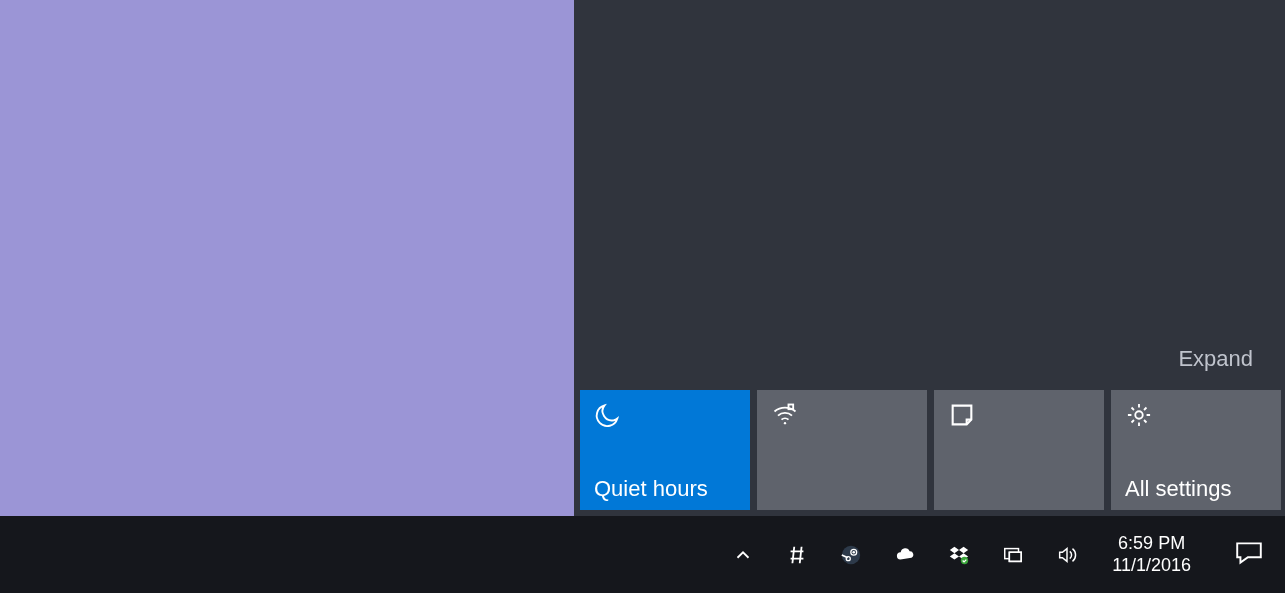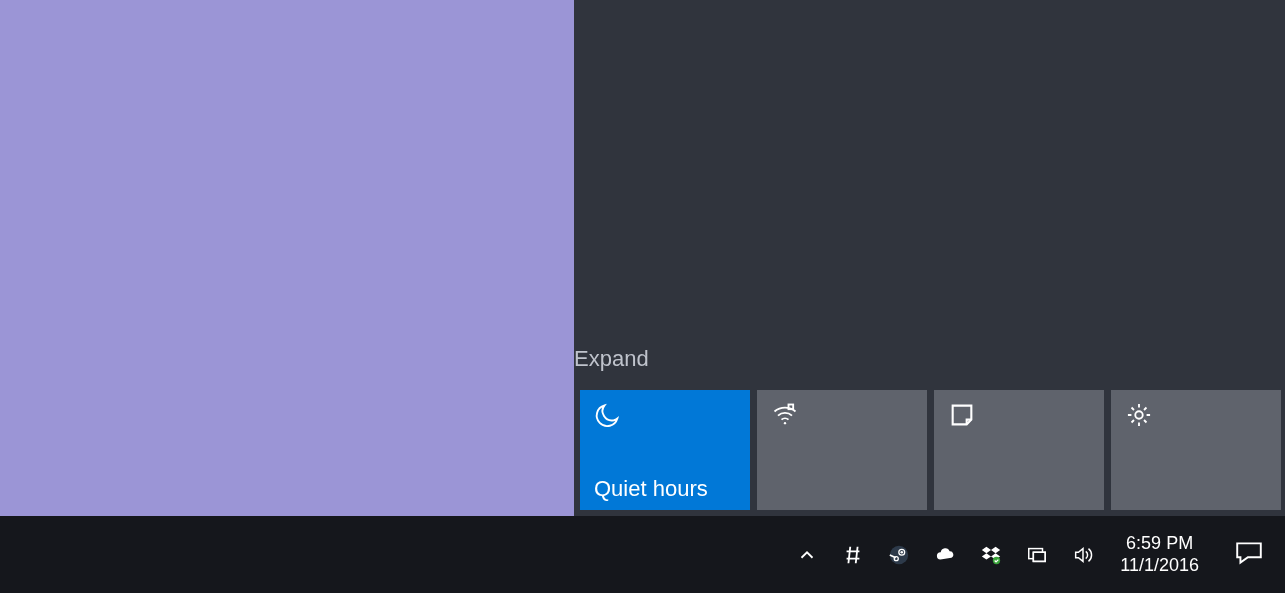--- a/index.html
+++ b/index.html
@@ -22,21 +22,21 @@
     left: 574px;
     top: 0;
     width: 711px;
     height: 516px;
     background: #30343d;
     display: flex;
     flex-direction: column;
   }
   .ac-spacer { flex: 1; }
   .expand-row {
-    text-align: left;
+    text-align: right;
     padding: 0 32px 18px 0;
   }
   .expand-link {
     color: #bfc3cc;
     font-size: 22px;
     font-weight: 400;
     cursor: pointer;
   }
   .tiles {
     display: flex;
@@ -78,20 +78,21 @@
     height: 77px;
     background: #15171c;
     display: flex;
     align-items: center;
   }
   .tb-spacer { flex: 1; }
   .tray {
     display: flex;
     align-items: center;
     height: 100%;
+    gap: 8px;
   }
   .tray-icon {
     width: 46px;
     height: 100%;
     display: flex;
     align-items: center;
     justify-content: center;
     color: #ffffff;
     cursor: pointer;
   }
@@ -157,20 +158,21 @@
       </span>
     </div>
 
     <div class="tile">
       <span class="icon-slot">
         <svg viewBox="0 0 24 24" fill="none" stroke="white" stroke-width="1.6">
           <circle cx="12" cy="12" r="3.2"></circle>
           <path d="M12 2.5v3M12 18.5v3M21.5 12h-3M5.5 12h-3M18.4 5.6l-2.1 2.1M7.7 16.3l-2.1 2.1M18.4 18.4l-2.1-2.1M7.7 7.7 5.6 5.6"></path>
         </svg>
       </span>
+      <span class="tile-label">All settings</span>
     </div>
 
   </div>
 </div>
 
 <div class="taskbar">
   <div class="tb-spacer"></div>
   <div class="tray">
 
     <div class="tray-icon">

